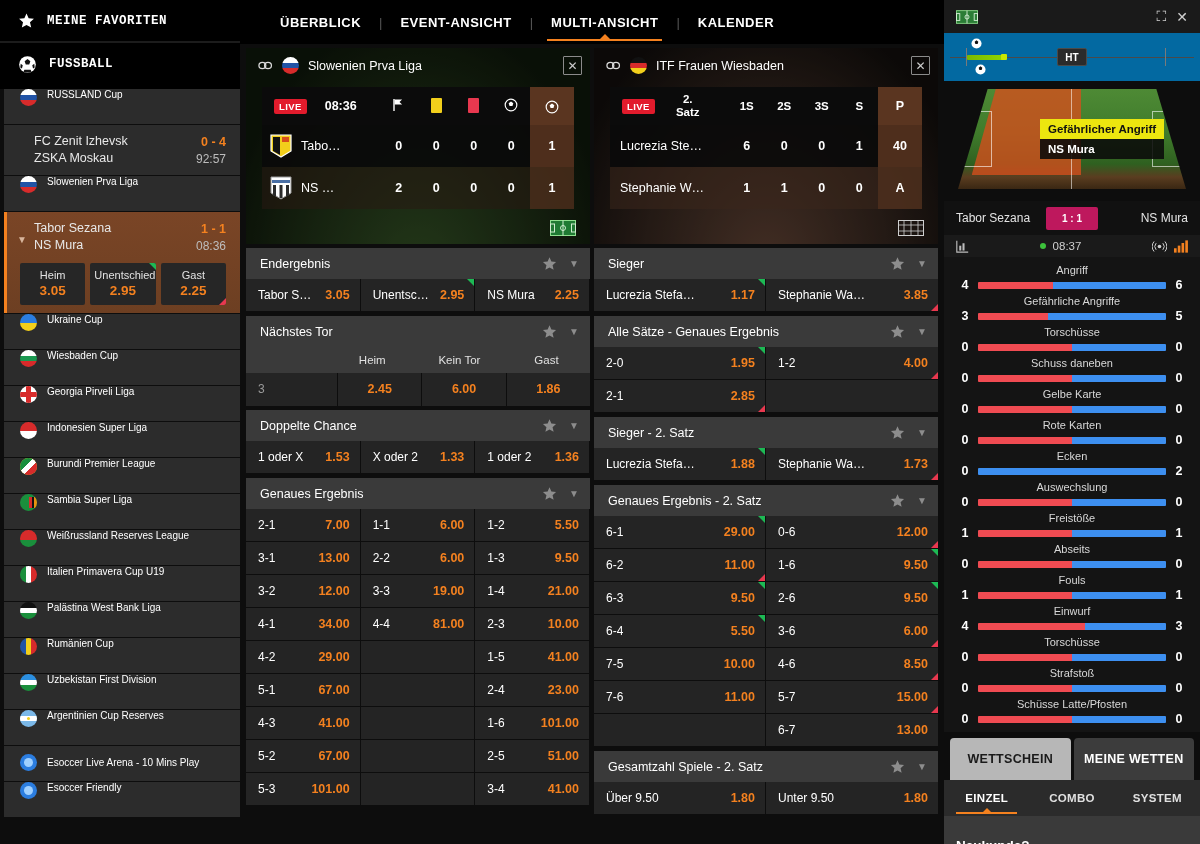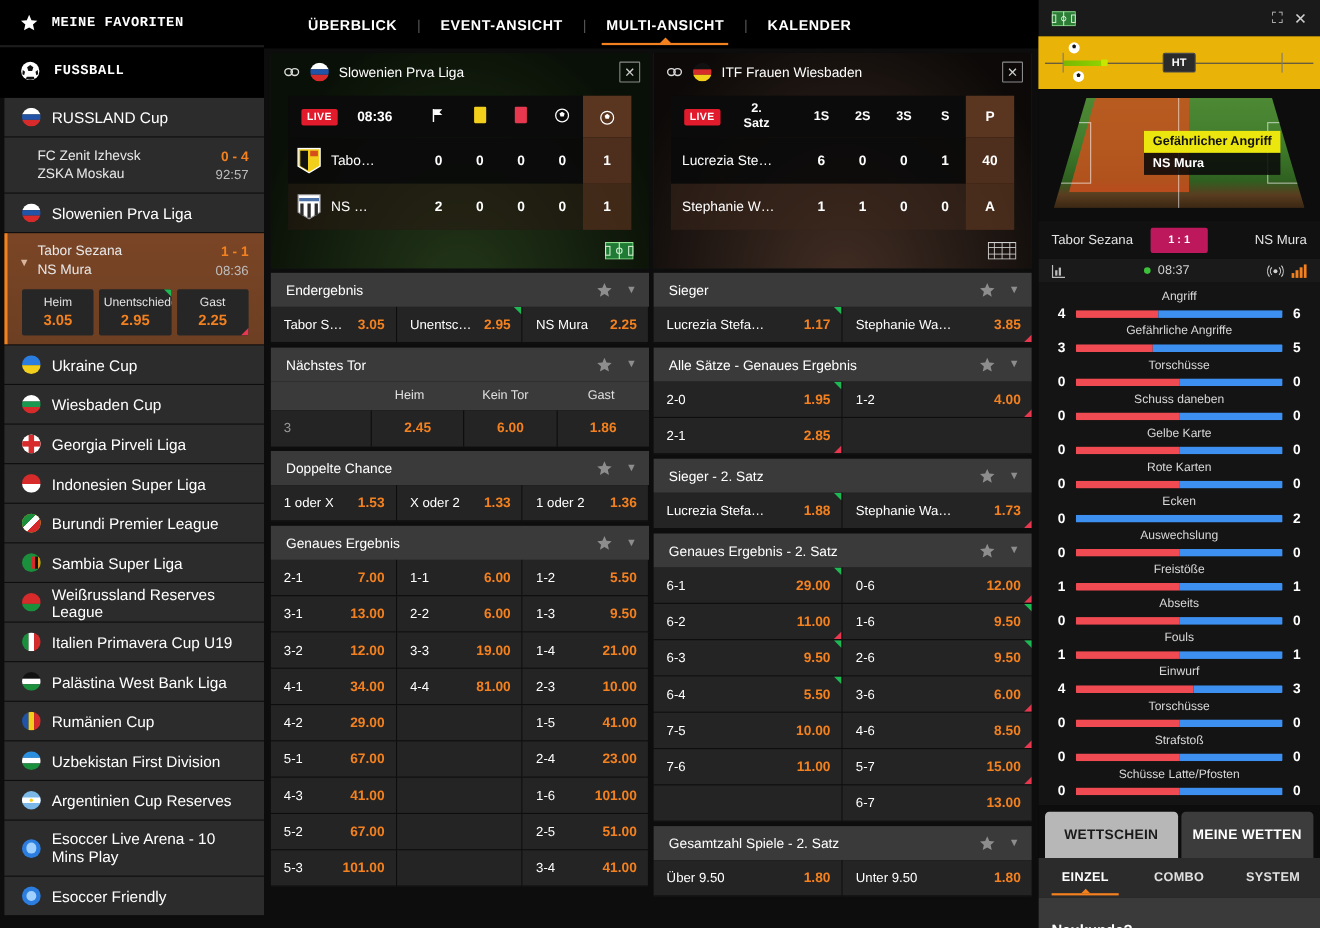--- a/index.html
+++ b/index.html
@@ -19,23 +19,23 @@
     height: 41px; display: flex; align-items: center; gap: 12px;
     padding: 0 18px; background: #000;
     font-size: 12.5px; font-weight: bold; letter-spacing: .5px; color: #fff; font-family: Liberation Mono, monospace;
   }
   .sb-head.second { height: 44px; border-top: 2px solid #1c1c1c; }
   .ic-star { width: 17px; height: 17px; flex: none; }
   .ic-ball { width: 19px; height: 19px; flex: none; }
 
   .sb-list { background: #0d0d0d; }
   .sb-league {
-    height: 35px; display: flex; align-items: center; gap: 10px;
+    height: 35px; display: flex; gap: 10px;
     padding: 0 0 0 16px; background: #2c2c2c;
-    font-size: 14px; color: #fff; margin: 0 0 1px 4px;
+    font-size: 10px; color: #fff; margin: 0 0 1px 4px;
   }
   .flag { width: 17px; height: 17px; border-radius: 50%; flex: none;
           overflow: hidden; position: relative; display:block; }
   .flag i { position: absolute; left: 0; width: 100%; display: block; }
 
   .sb-match {
     background: #2c2c2c; padding: 8px 14px 8px 30px; margin: 0 0 1px 4px;
     position: relative; min-height: 50px;
   }
   .sb-match .row { display: flex; justify-content: space-between; align-items: center; }
@@ -160,21 +160,21 @@
                border-left: 1px solid #0d0d0d; height: 33px; line-height: 33px; }
   .nt-row .first { flex: .95; text-align: left; padding-left: 12px; color: #9a9a9a;
                    font-weight: normal; font-size: 12px; border-left: none; }
 
   
   .right { width: 256px; height: 844px; background: #0d0d0d; display: flex; flex-direction: column; }
   .rp-bar { height: 33px; background: #1a1a1a; display: flex; align-items: center;
             padding: 0 12px; gap: 10px; }
   .rp-bar .sp { flex: 1; }
   .rp-ico { color: #d0d0d0; font-size: 14px; }
-  .tl { height: 48px; background: #eab308; position: relative; }
+  .tl { height: 48px; background: #0369a1; position: relative; }
   .tl-line { position: absolute; left: 6px; right: 6px; top: 24px; height: 1px; background: #4a4a4a; }
   .tl-tick { position: absolute; width: 1px; height: 18px; background: #7a7a7a; top: 15px; }
   .tl-prog { position: absolute; height: 5px; top: 22px; background: linear-gradient(90deg,#7ab800,#8fd400); border-radius: 1px; }
   .tl-dot { position: absolute; width: 6px; height: 6px; background: #c8e600; top: 21px; border-radius: 1px; }
   .ht { position: absolute; left: 50%; margin-left: -15px; top: 15px; width: 30px; height: 18px;
         background: #2b2b2b; border: 1px solid #4a4a4a; border-radius: 2px; color: #fff;
         font-size: 10px; font-weight: bold; display: flex; align-items: center; justify-content: center; }
   .ev-ball { position: absolute; width: 11px; height: 11px; }
 
   .pitch3d { height: 120px; position: relative; overflow: hidden; background: #0d0d0d; }

